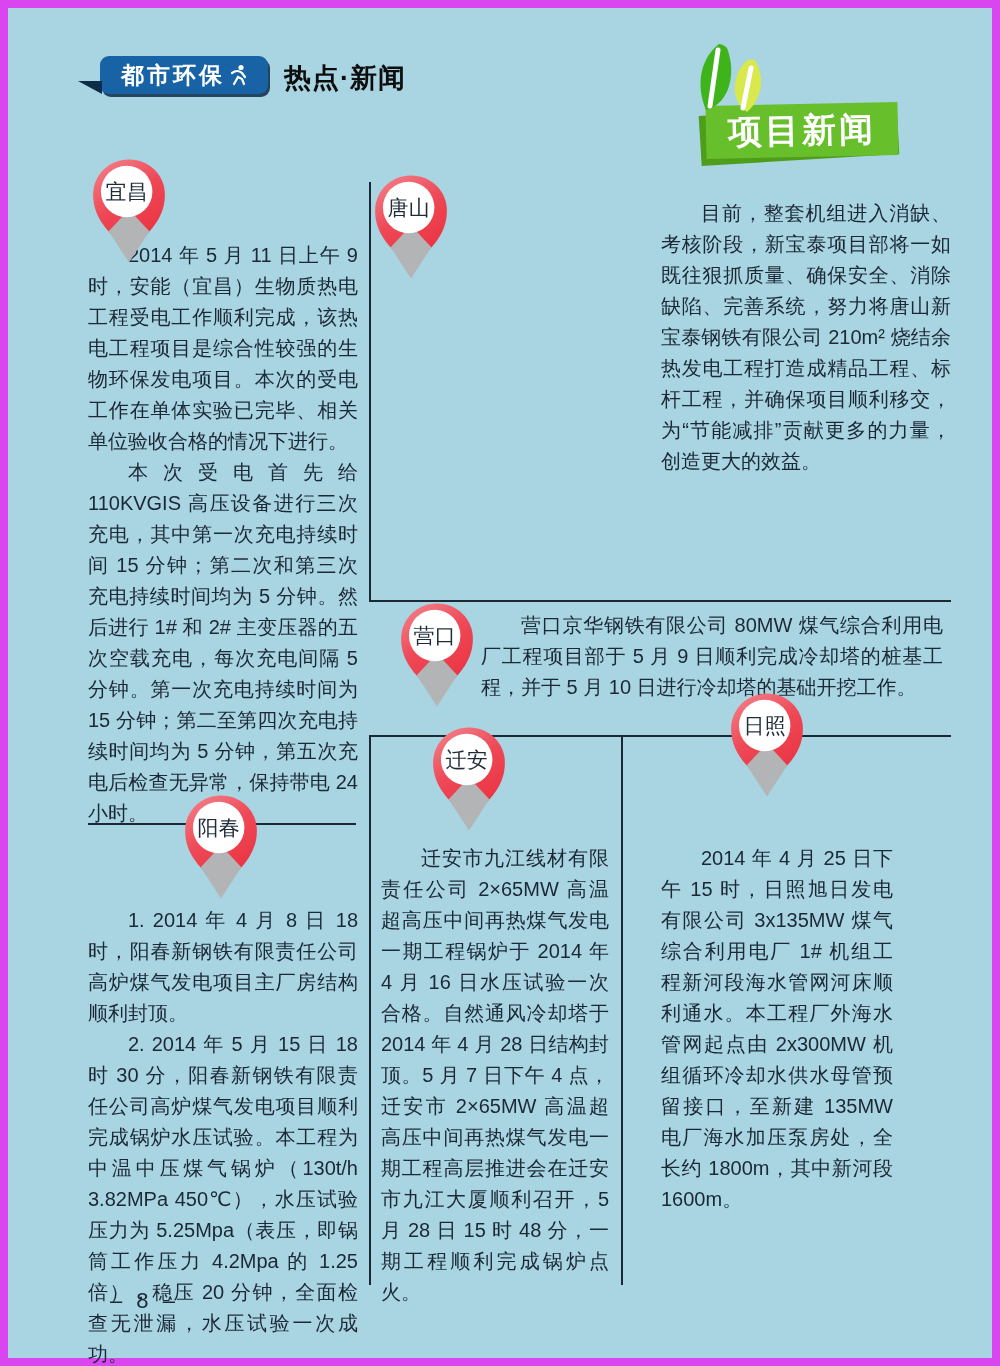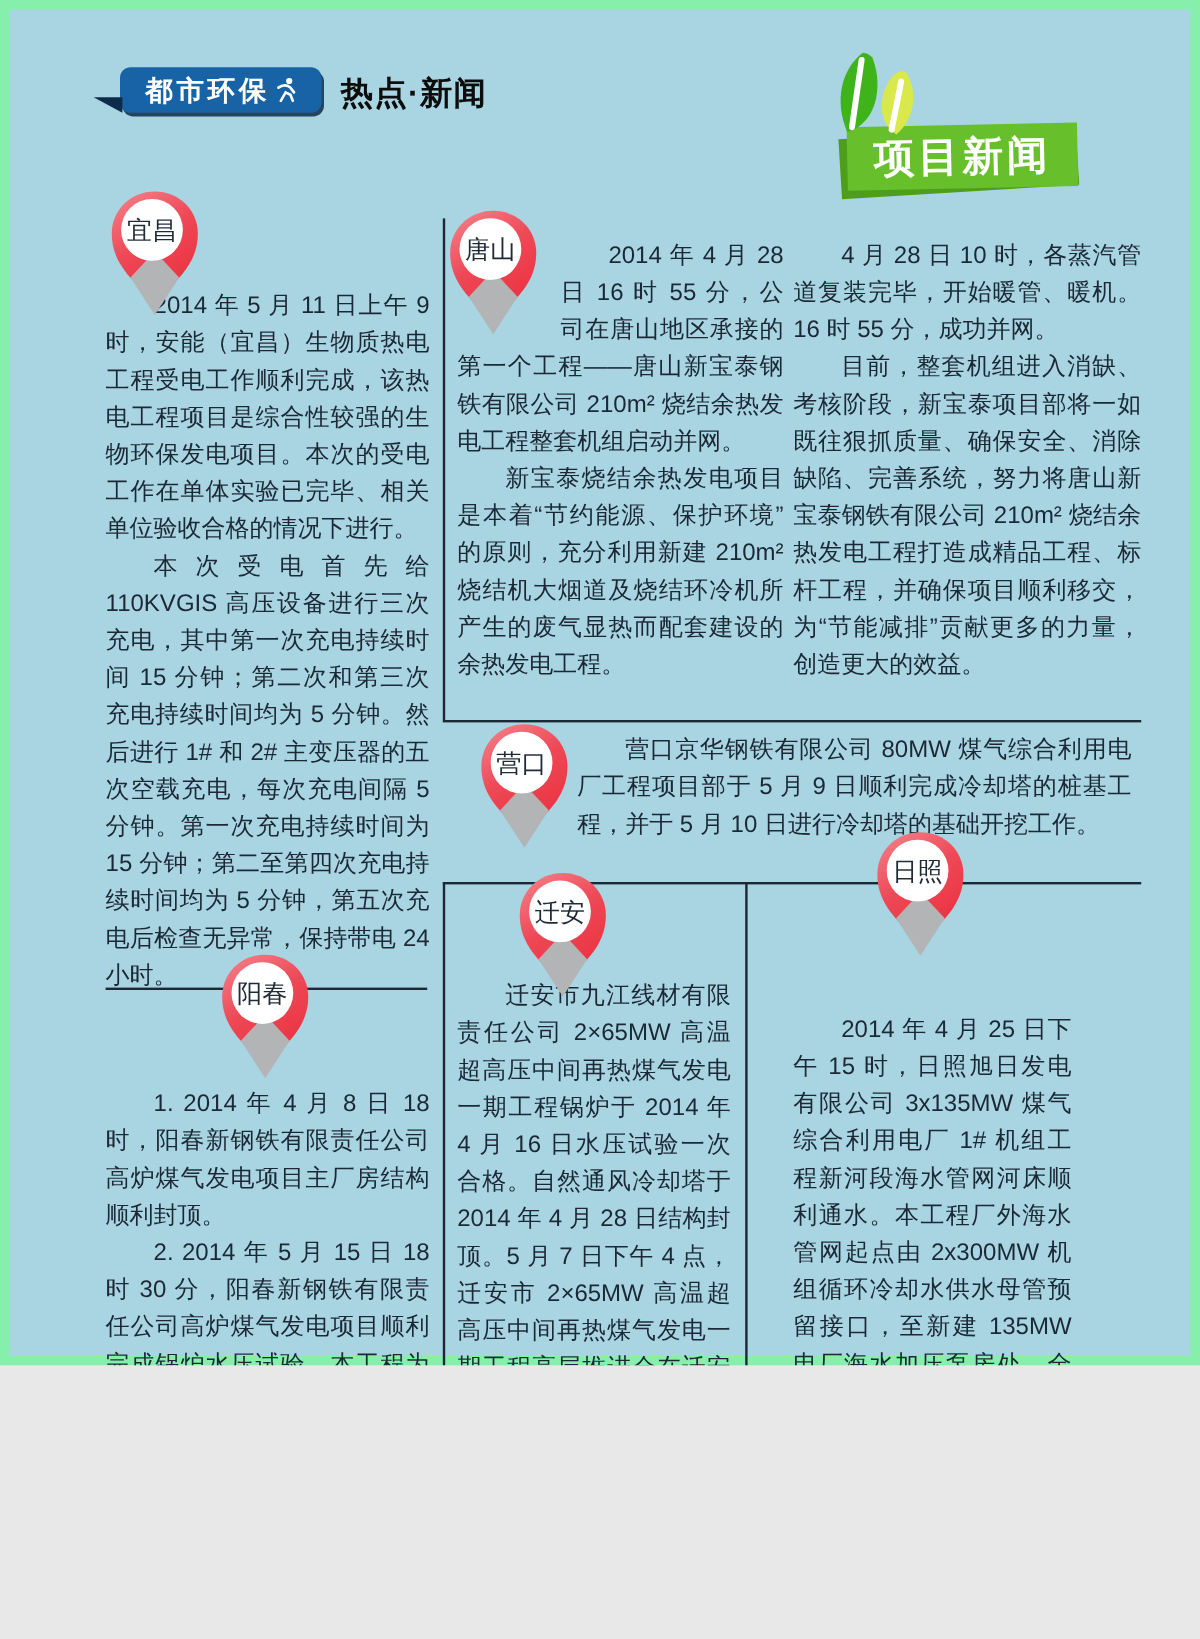--- a/index.html
+++ b/index.html
@@ -2,23 +2,23 @@
 <html lang="zh"><head>
 <meta charset="utf-8">
 <style>
   html,body{margin:0;padding:0;}
   body{
     font-family:"Liberation Sans","DejaVu Sans",sans-serif;
     background:#e8e8e8;
   }
   .page{
     position:relative;
-    width:1000px;height:1138px;
+    width:1000px;height:1366px;
     margin:0 auto;
-    background:#86efac;
+    background:#d946ef;
     overflow:hidden;
   }
   .canvas{
     position:absolute;left:8px;top:8px;right:8px;bottom:8px;
     background:#a9d4e1;
   }
   
   .logo-badge{
     position:absolute;left:100px;top:56px;width:168px;height:38px;
     background:#1763a5;border-radius:9px;
@@ -176,42 +176,36 @@
       <circle cx="47" cy="43" r="33" fill="#ffffff"></circle>
       <text x="47" y="53" text-anchor="middle" font-size="27" fill="#1f2c38">日照</text>
     </svg>
   </div>
 
   <div class="txt" style="left:88px;top:240px;width:270px;">
     <p>2014 年 5 月 11 日上午 9 时，安能（宜昌）生物质热电工程受电工作顺利完成，该热电工程项目是综合性较强的生物环保发电项目。本次的受电工作在单体实验已完毕、相关单位验收合格的情况下进行。</p>
     <p>本次受电首先给 110KVGIS 高压设备进行三次充电，其中第一次充电持续时间 15 分钟；第二次和第三次充电持续时间均为 5 分钟。然后进行 1# 和 2# 主变压器的五次空载充电，每次充电间隔 5 分钟。第一次充电持续时间为 15 分钟；第二至第四次充电持续时间均为 5 分钟，第五次充电后检查无异常，保持带电 24 小时。</p>
   </div>
 
-  <div class="txt" style="left:381px;top:198px;width:272px;">
-    <span class="float-spacer" style="width:86px;height:66px;"></span>
-    <p>2014 年 4 月 28 日 16 时 55 分，公司在唐山地区承接的第一个工程——唐山新宝泰钢铁有限公司 210m² 烧结余热发电工程整套机组启动并网。</p>
-    <p>新宝泰烧结余热发电项目是本着“节约能源、保护环境”的原则，充分利用新建 210m² 烧结机大烟道及烧结环冷机所产生的废气显热而配套建设的余热发电工程。</p>
-  </div>
 
   <div class="txt" style="left:661px;top:198px;width:290px;">
-    <p>4 月 28 日 10 时，各蒸汽管道复装完毕，开始暖管、暖机。16 时 55 分，成功并网。</p>
     <p>目前，整套机组进入消缺、考核阶段，新宝泰项目部将一如既往狠抓质量、确保安全、消除缺陷、完善系统，努力将唐山新宝泰钢铁有限公司 210m² 烧结余热发电工程打造成精品工程、标杆工程，并确保项目顺利移交，为“节能减排”贡献更多的力量，创造更大的效益。</p>
   </div>
 
   <div class="txt" style="left:381px;top:610px;width:562px;">
     <span class="float-spacer" style="width:100px;height:112px;"></span>
     <p>营口京华钢铁有限公司 80MW 煤气综合利用电厂工程项目部于 5 月 9 日顺利完成冷却塔的桩基工程，并于 5 月 10 日进行冷却塔的基础开挖工作。</p>
   </div>
 
   <div class="txt" style="left:88px;top:905px;width:270px;">
     <p>1. 2014 年 4 月 8 日 18 时，阳春新钢铁有限责任公司高炉煤气发电项目主厂房结构顺利封顶。</p>
     <p>2. 2014 年 5 月 15 日 18 时 30 分，阳春新钢铁有限责任公司高炉煤气发电项目顺利完成锅炉水压试验。本工程为中温中压煤气锅炉（130t/h 3.82MPa 450℃），水压试验压力为 5.25Mpa（表压，即锅筒工作压力 4.2Mpa 的 1.25 倍），稳压 20 分钟，全面检查无泄漏，水压试验一次成功。</p>
   </div>
 
-  <div class="txt" style="left:381px;top:815px;width:228px;">
+  <div class="txt" style="left:381px;top:843px;width:228px;">
     <p>迁安市九江线材有限责任公司 2×65MW 高温超高压中间再热煤气发电一期工程锅炉于 2014 年 4 月 16 日水压试验一次合格。自然通风冷却塔于 2014 年 4 月 28 日结构封顶。5 月 7 日下午 4 点，迁安市 2×65MW 高温超高压中间再热煤气发电一期工程高层推进会在迁安市九江大厦顺利召开，5 月 28 日 15 时 48 分，一期工程顺利完成锅炉点火。</p>
   </div>
 
   <div class="txt" style="left:661px;top:843px;width:232px;">
     <p>2014 年 4 月 25 日下午 15 时，日照旭日发电有限公司 3x135MW 煤气综合利用电厂 1# 机组工程新河段海水管网河床顺利通水。本工程厂外海水管网起点由 2x300MW 机组循环冷却水供水母管预留接口，至新建 135MW 电厂海水加压泵房处，全长约 1800m，其中新河段 1600m。</p>
   </div>
 
   <div class="footer-page">– 8 –</div>
 </div>
 

